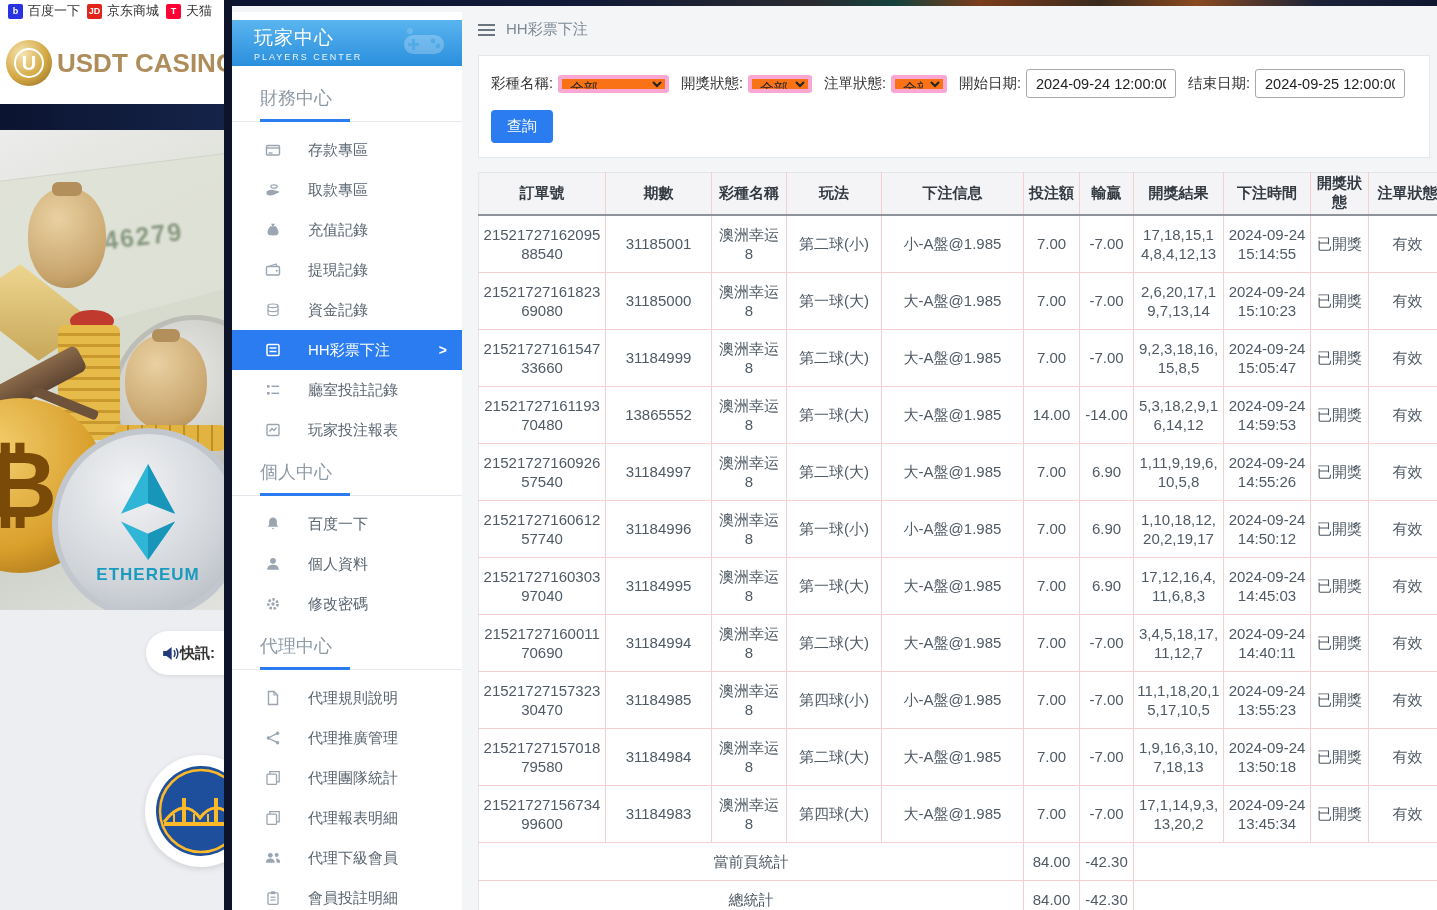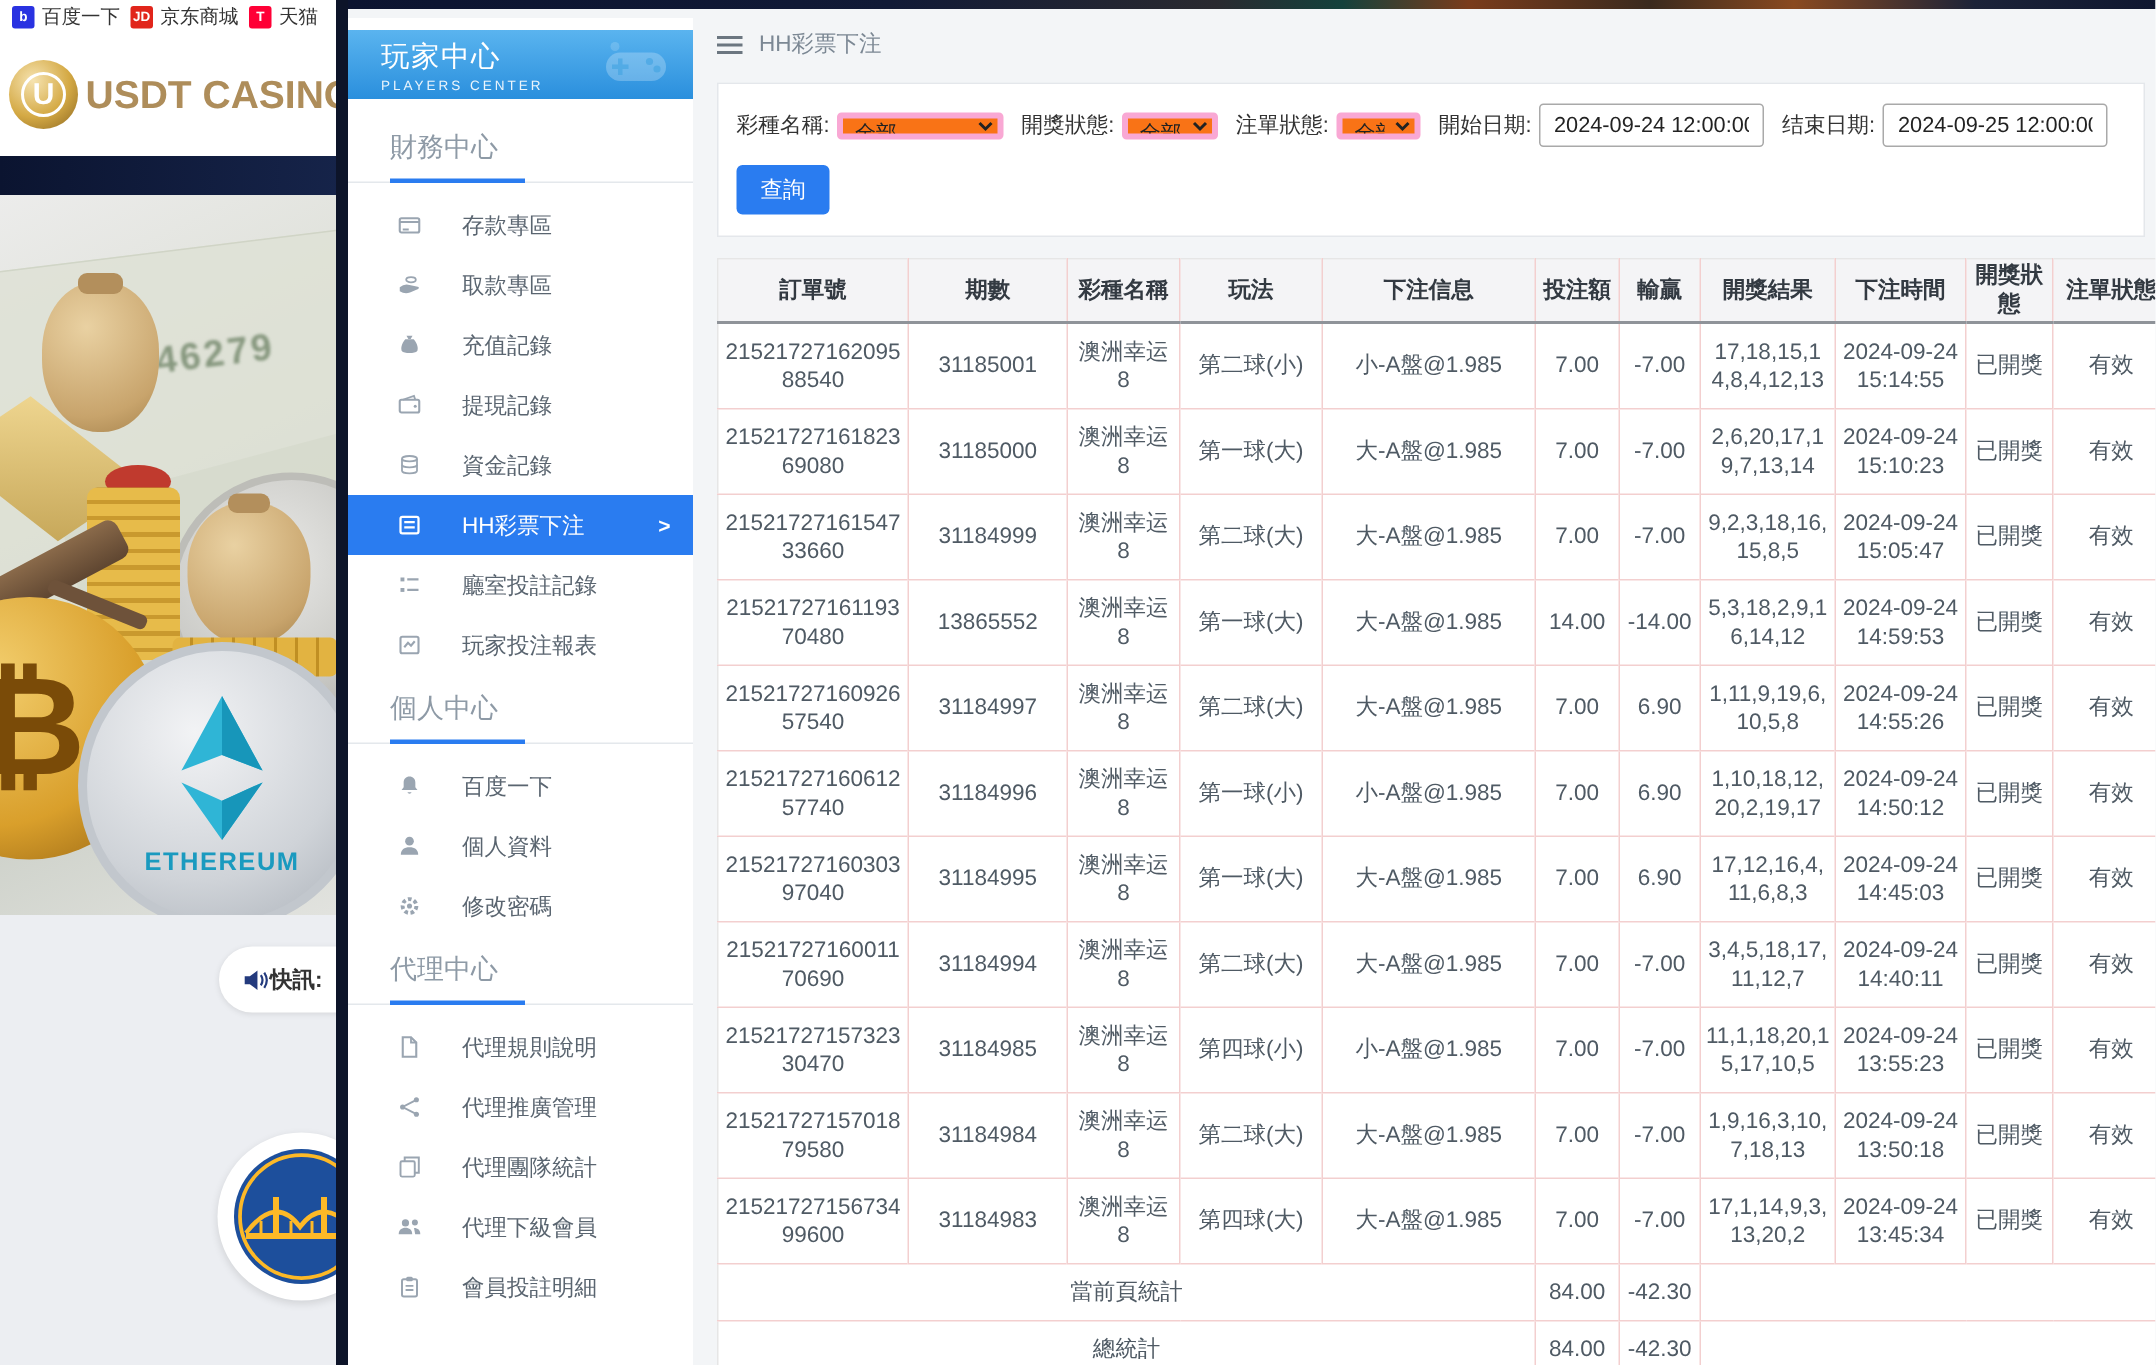--- a/index.html
+++ b/index.html
@@ -326,20 +326,29 @@
         <span>代理推廣管理</span>
       </div>
       <div class="sb-item">
         <span class="ic">
           <svg viewBox="0 0 16 16" width="16" height="16">
             <rect x="2" y="4.2" width="9.5" height="10.2" rx="1" fill="none" stroke="currentColor" stroke-width="1.3"></rect>
             <path d="M4.8 4.2 V1.6 h9.4 v10.2 h-2.7" fill="none" stroke="currentColor" stroke-width="1.3"></path>
           </svg>
         </span>
         <span>代理團隊統計</span>
+      </div>
+      <div class="sb-item">
+        <span class="ic">
+          <svg viewBox="0 0 16 16" width="16" height="16">
+            <rect x="2" y="4.2" width="9.5" height="10.2" rx="1" fill="none" stroke="currentColor" stroke-width="1.3"></rect>
+            <path d="M4.8 4.2 V1.6 h9.4 v10.2 h-2.7" fill="none" stroke="currentColor" stroke-width="1.3"></path>
+          </svg>
+        </span>
+        <span>代理報表明細</span>
       </div>
       <div class="sb-item">
         <span class="ic">
           <svg viewBox="0 0 16 16" width="16" height="16">
             <circle cx="5.3" cy="5.3" r="2.4" fill="currentColor"></circle>
             <path d="M.8 12.8 c0 -2.9 2 -4.3 4.5 -4.3 s4.5 1.4 4.5 4.3 z" fill="currentColor"></path>
             <circle cx="11.6" cy="5" r="2" fill="currentColor"></circle>
             <path d="M11 8.6 c2.6 0 4.2 1.4 4.2 4.2 h-3.4 z" fill="currentColor"></path>
           </svg>
         </span>

